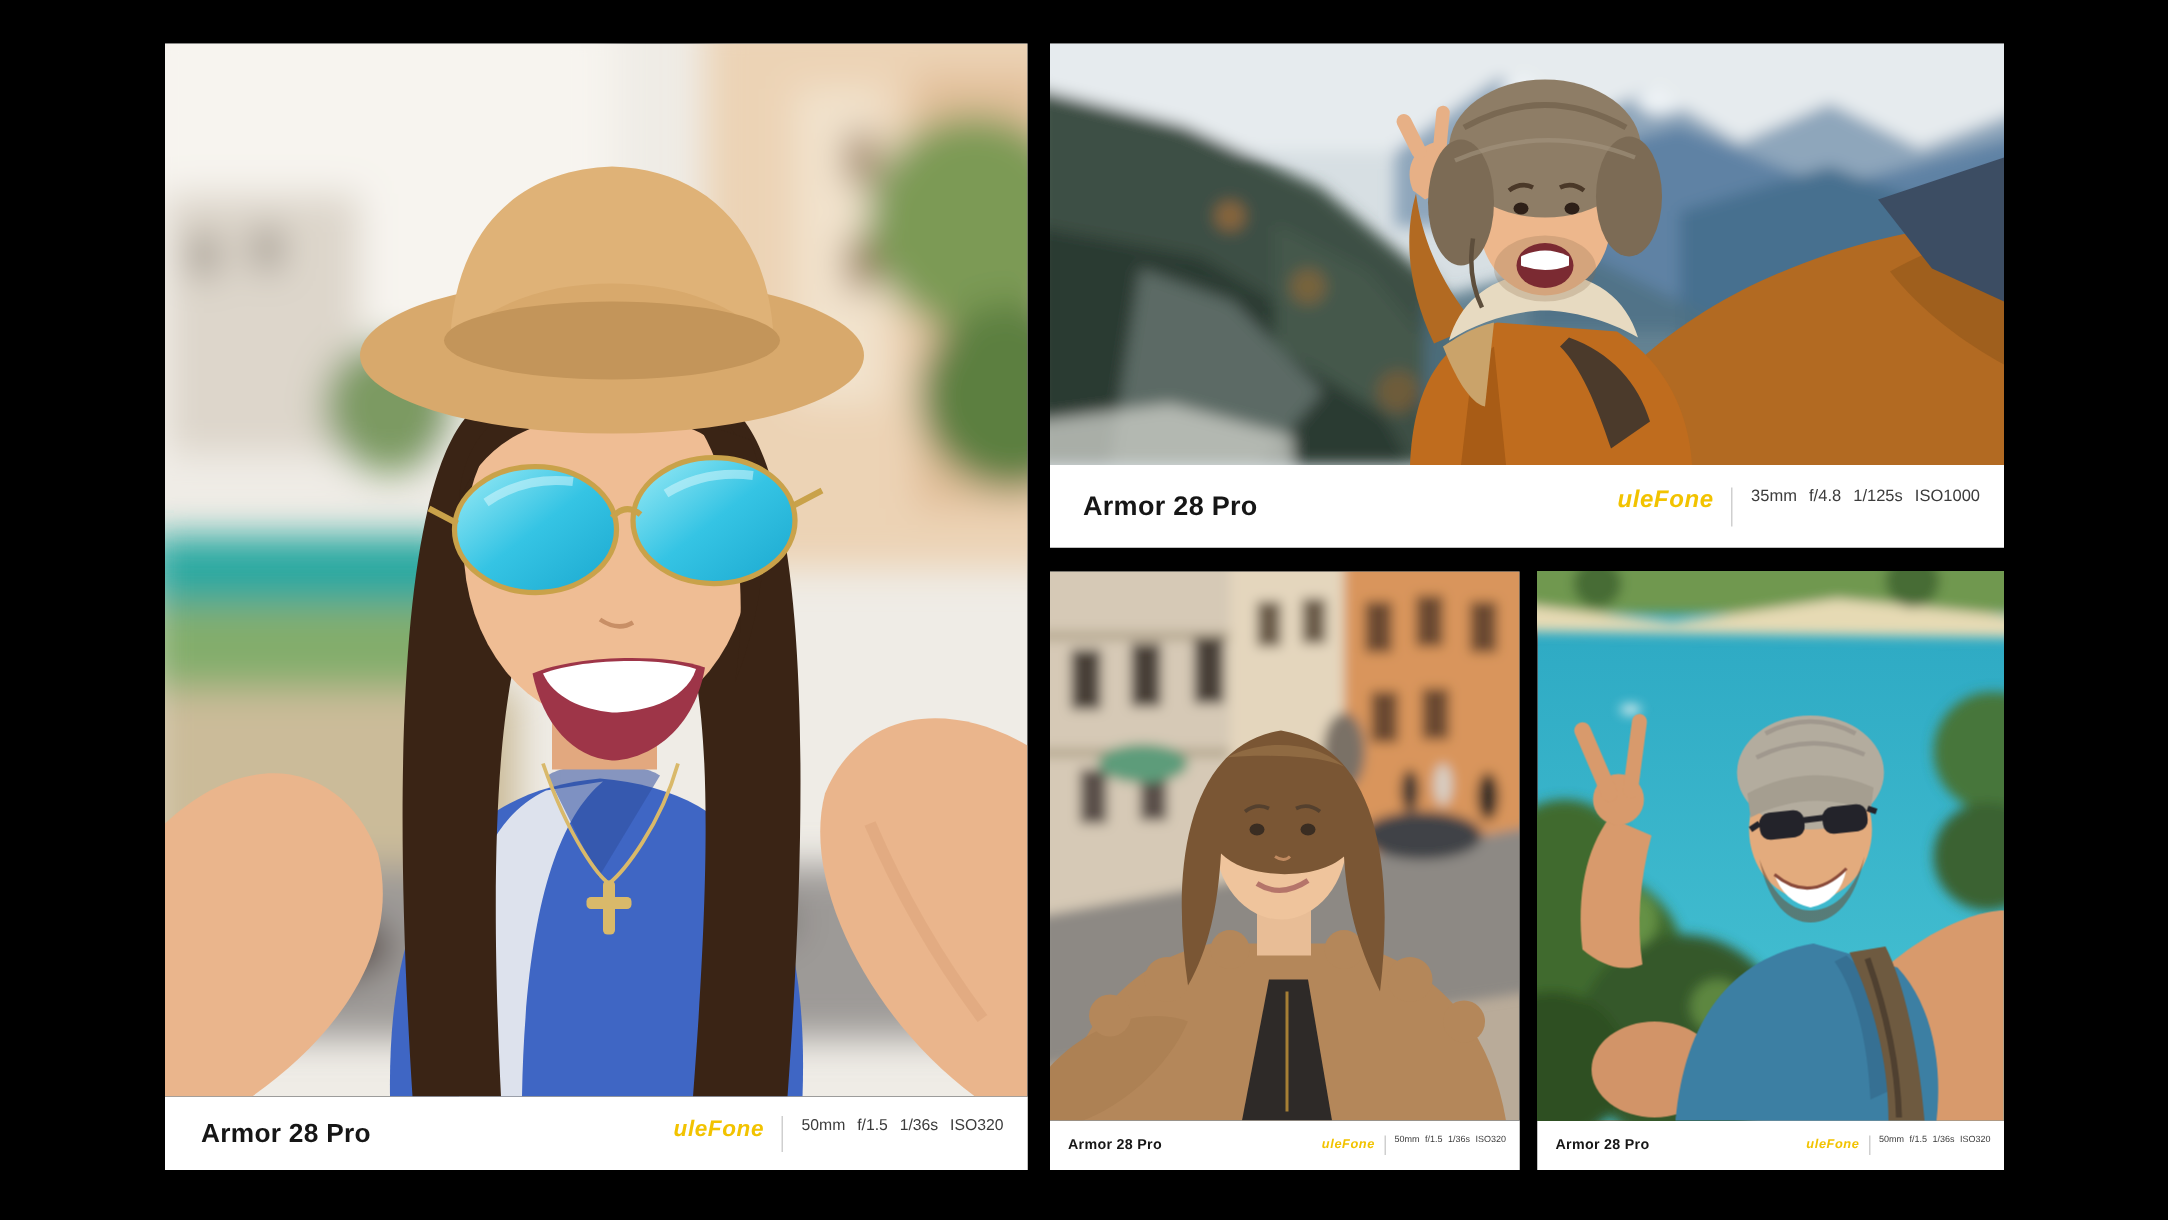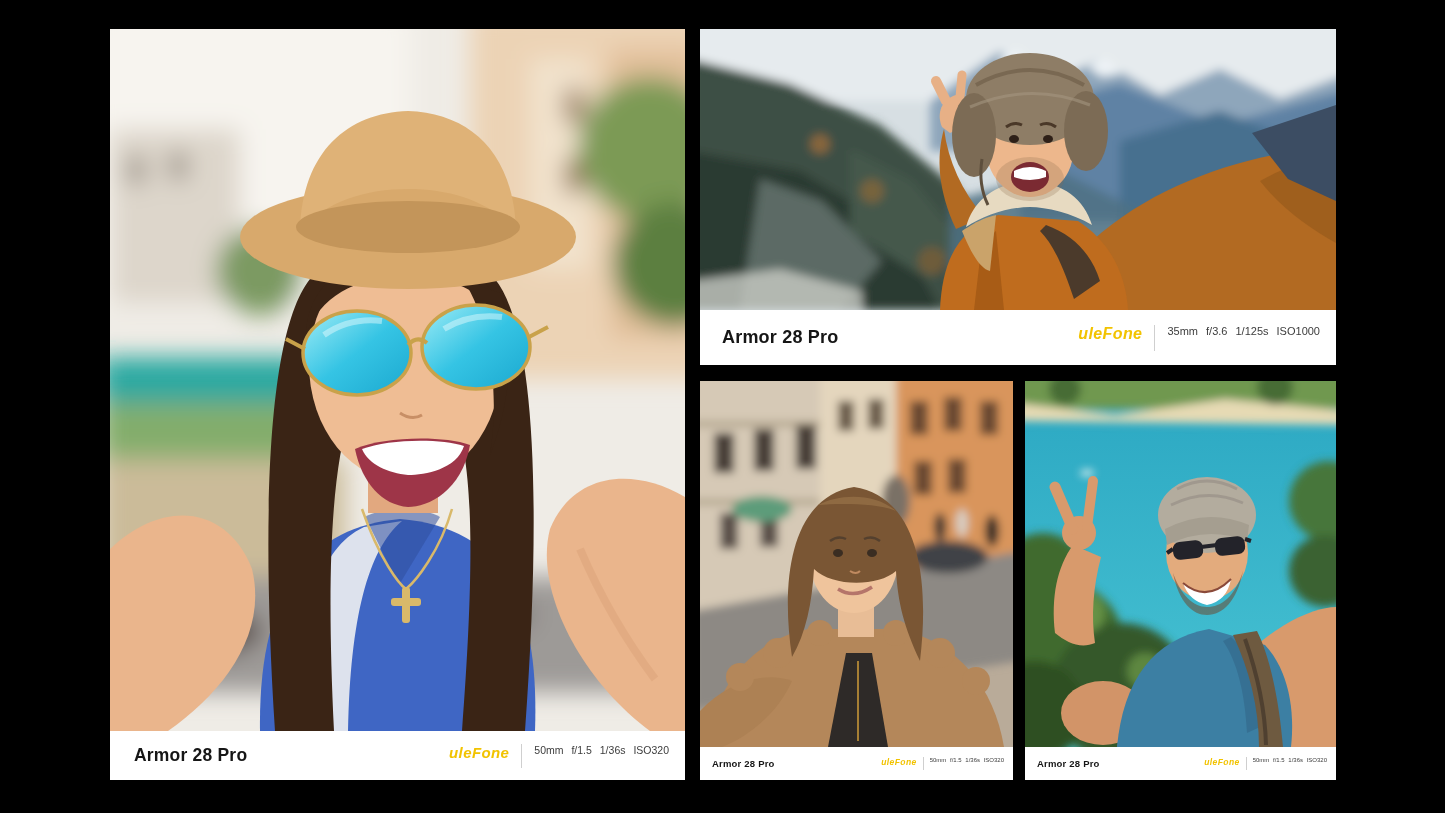--- a/index.html
+++ b/index.html
@@ -189,21 +189,21 @@
         <path d="M306,98 q8,-6 16,-2 M340,96 q8,-4 16,2" stroke="#4a3828" stroke-width="3" fill="none"></path>
         <ellipse cx="330" cy="148" rx="19" ry="15" fill="#7b2a32"></ellipse>
         <path d="M314,142 q16,-8 32,0 l0,6 q-16,6 -32,0 Z" fill="#ffffff"></path>
       </svg>
     </div>
     <figcaption class="bar">
       <span class="title">Armor 28 Pro</span>
       <span class="meta">
         <span class="logo" style="color: rgb(242, 195, 0);">uleFone</span>
         <span class="divider"></span>
-        <span class="specs">35mm f/3.6 1/125s ISO1000</span>
+        <span class="specs">35mm f/4.8 1/125s ISO1000</span>
       </span>
     </figcaption>
   </figure>
 
   <figure class="card small" id="card-bottommid">
     <div class="photo">
       <svg viewBox="0 0 313 366" preserveAspectRatio="none">
         <defs>
             <filter id="b3" x="-20%" y="-20%" width="140%" height="140%">
               <feGaussianBlur stdDeviation="4"></feGaussianBlur>

